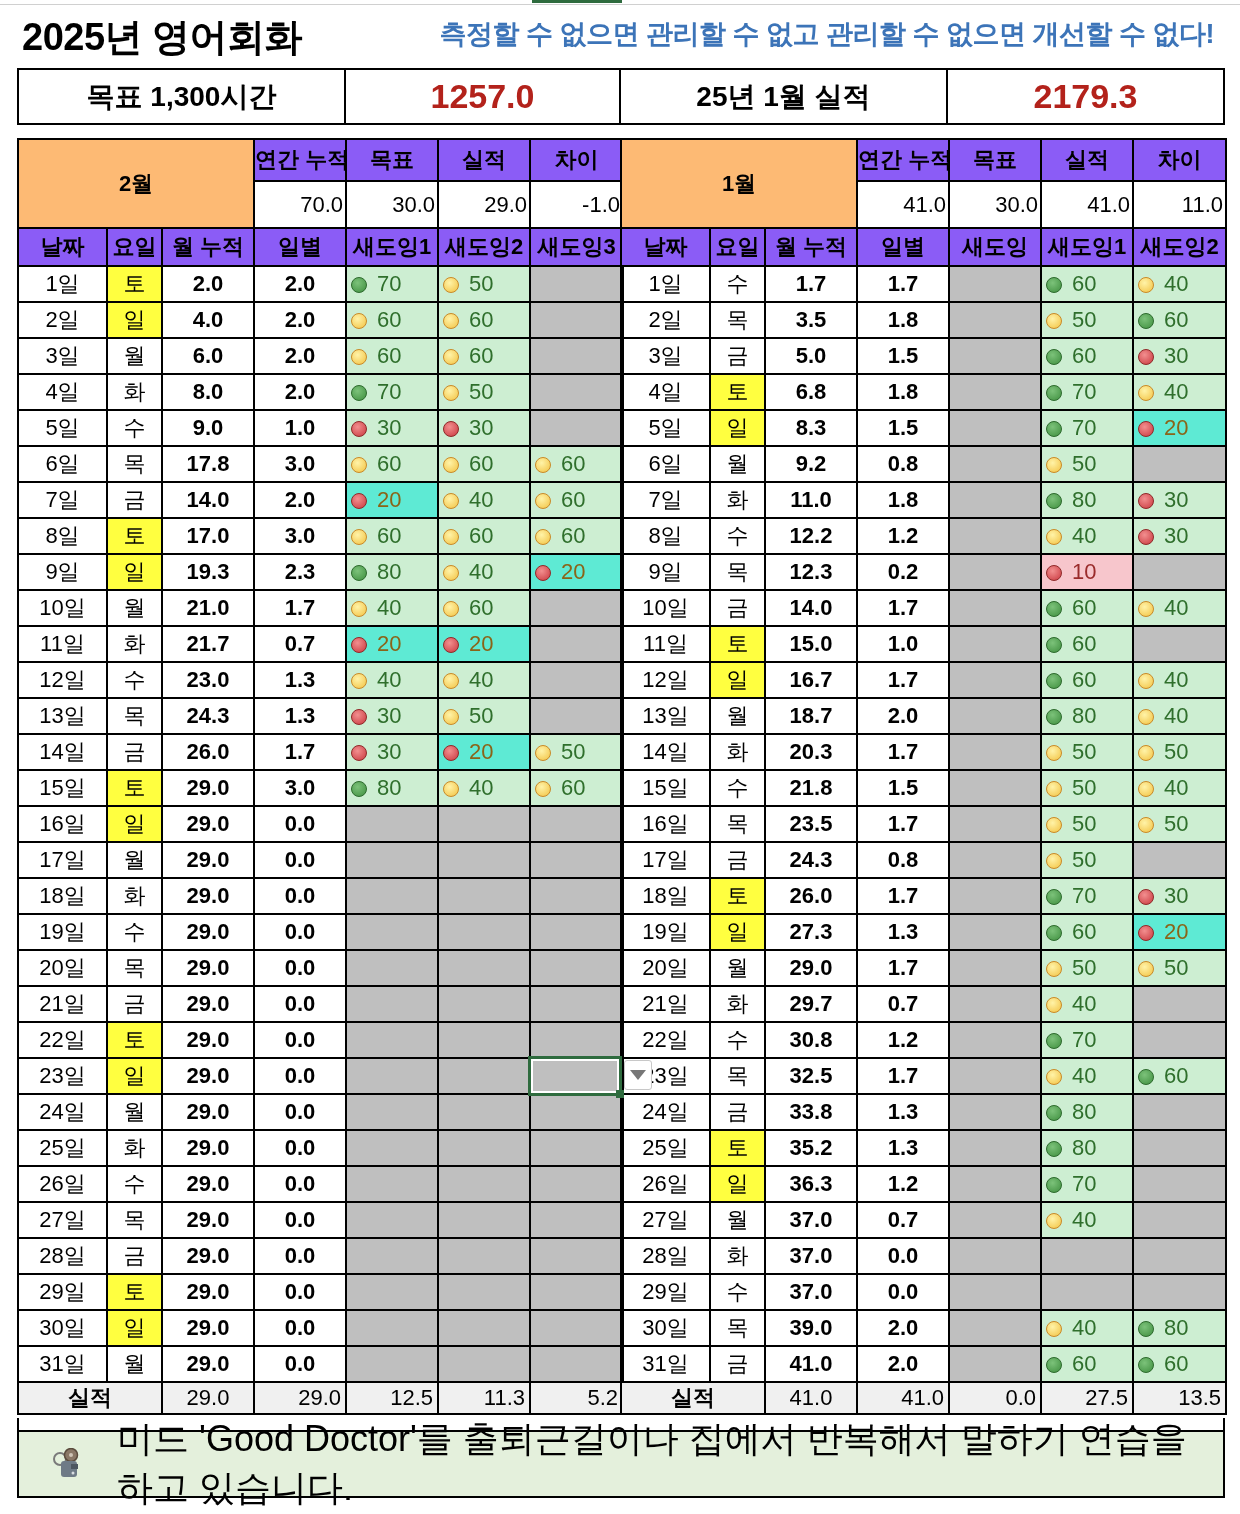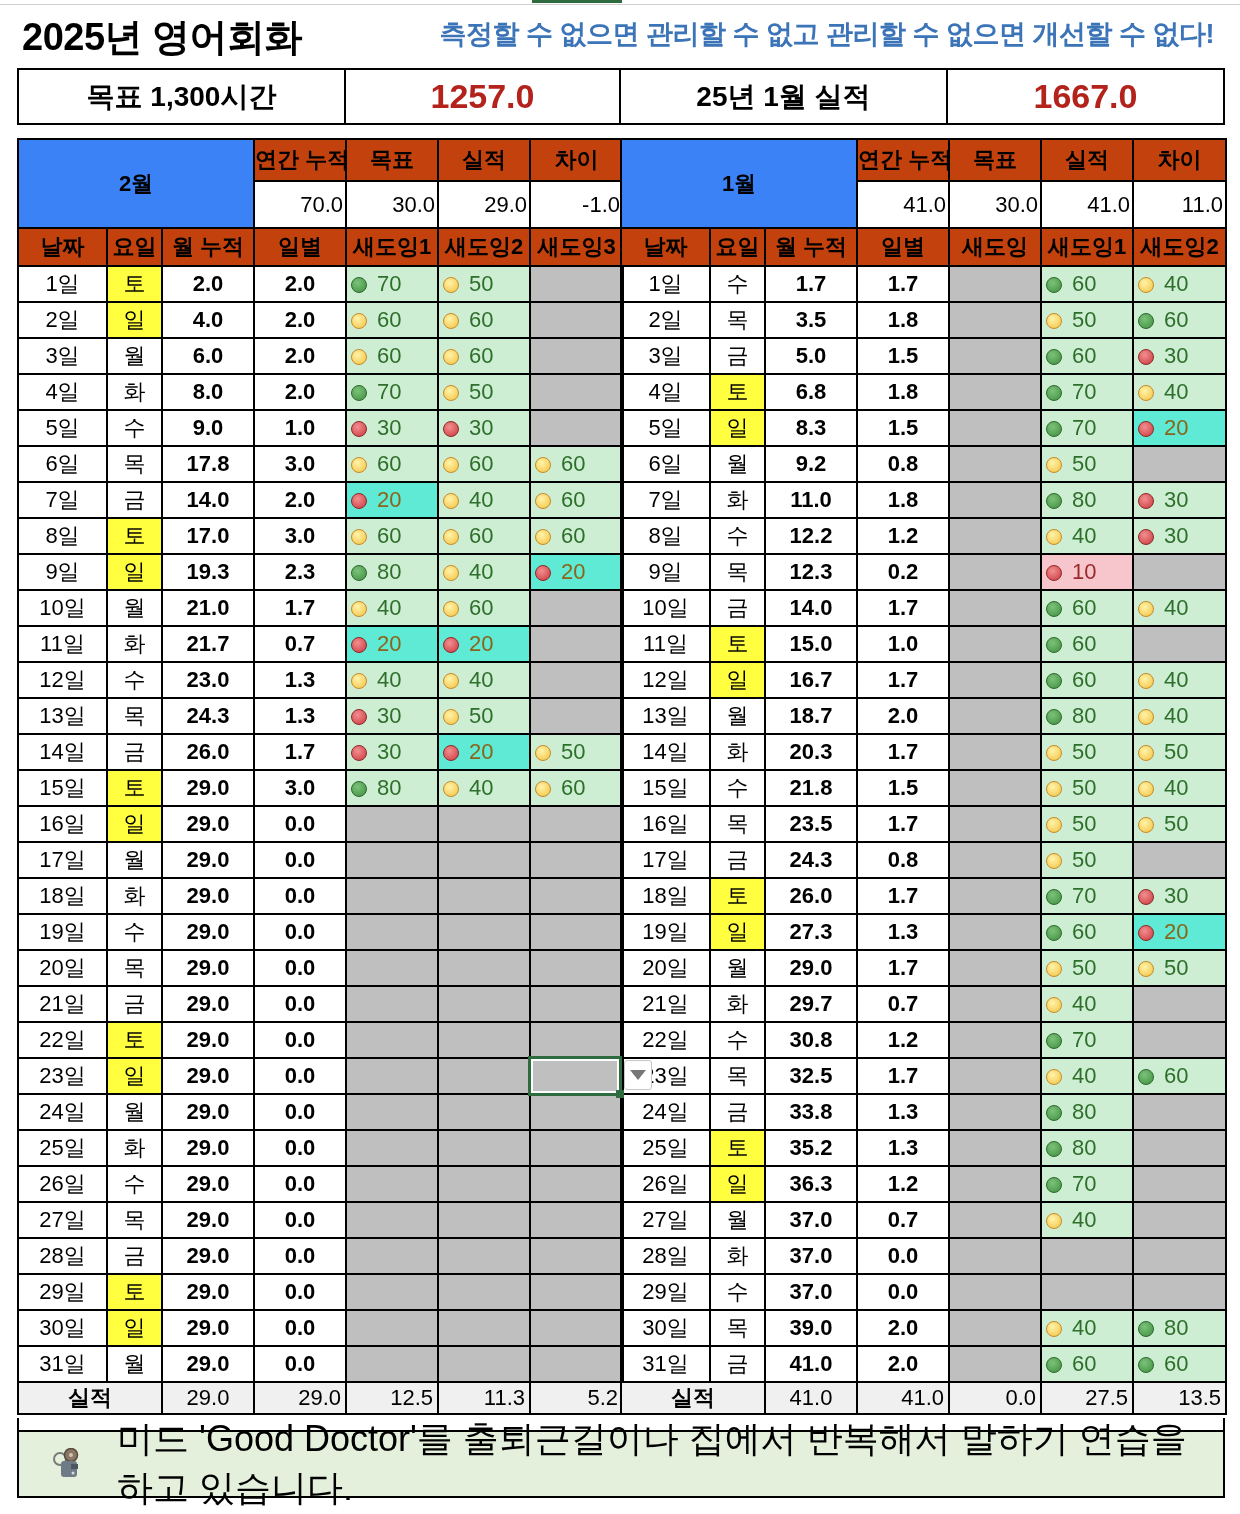--- a/index.html
+++ b/index.html
@@ -9,22 +9,22 @@
   .title { position:absolute; left:22px; top:12px; font-size:38px; font-weight:bold; letter-spacing:-0.5px; }
   .motto { position:absolute; right:26px; top:16px; font-size:27px; font-weight:bold; color:#3c74b8; letter-spacing:-0.5px; }
   .summary { position:absolute; left:17px; top:68px; width:1208px; height:57px; display:flex; border:2px solid #000; box-sizing:border-box; }
   .summary > div { display:flex; align-items:center; justify-content:center; border-right:2px solid #000; box-sizing:border-box; }
   .summary > div:last-child { border-right:none; }
   .sum-label { font-size:28px; font-weight:bold; }
   .sum-val { font-size:34px; color:#b3221b; font-weight:bold; }
 
   table.sheet { position:absolute; border-collapse:collapse; table-layout:fixed; }
   table.sheet td { border:2px solid #000; padding:0; height:32px; font-size:22px; text-align:center; box-sizing:border-box; white-space:nowrap; overflow:hidden; }
-  .hdr { background:#c2410c; font-weight:bold; font-size:20px; }
-  .month { font-size:34px; font-weight:bold; background:#3b82f6; }
+  .hdr { background:#8b5cf6; font-weight:bold; font-size:20px; }
+  .month { font-size:34px; font-weight:bold; background:#fdba74; }
   .kpi { font-size:27px; text-align:right !important; padding-right:2px !important; }
   .day { font-weight:normal; }
   .wk-hl { background:#ffff40; }
   .num { font-weight:bold; font-size:23px; }
   .sh { text-align:left !important; padding-left:4px !important; font-size:20px; }
   .sh.green { background:#cdeed2; color:#2f6f2c; }
   .sh.yellow { background:#5eead4; color:#8a6418; }
   .sh.pink { background:#f7c6cc; color:#9a2b2b; }
   .sh.gray { background:#bfbfbf; }
   .dot { display:inline-block; width:16px; height:16px; border-radius:50%; vertical-align:-2px; margin-right:10px; box-sizing:border-box; }
@@ -58,21 +58,21 @@
   <div style="width:328px">
       <span class="sum-label">목표 1,300시간</span>
     </div>
   <div style="width:276px">
       <span class="sum-val">1257.0</span>
     </div>
   <div style="width:328px">
       <span class="sum-label">25년 1월 실적</span>
     </div>
   <div style="width:276px">
-      <span class="sum-val">1667.0</span>
+      <span class="sum-val">2179.3</span>
     </div>
 </div>
 
 <table class="sheet" id="feb-table" style="left:17px; top:138px; width:605px;">
   <colgroup>
       <col style="width:89px">
       <col style="width:55px">
       <col style="width:92px">
       <col style="width:92px">
       <col style="width:92px">

